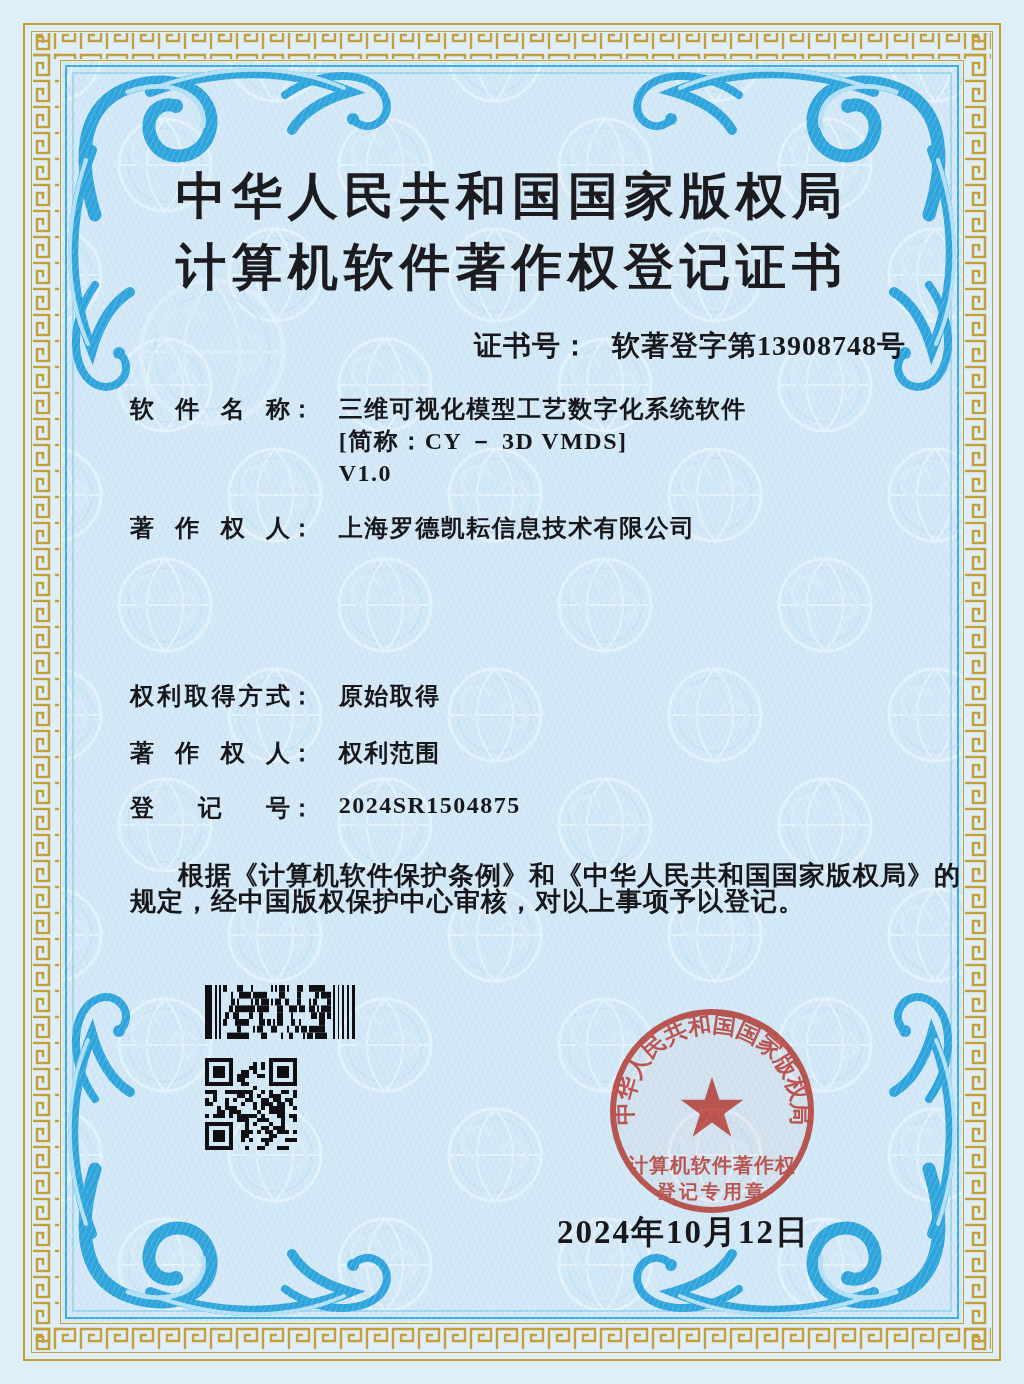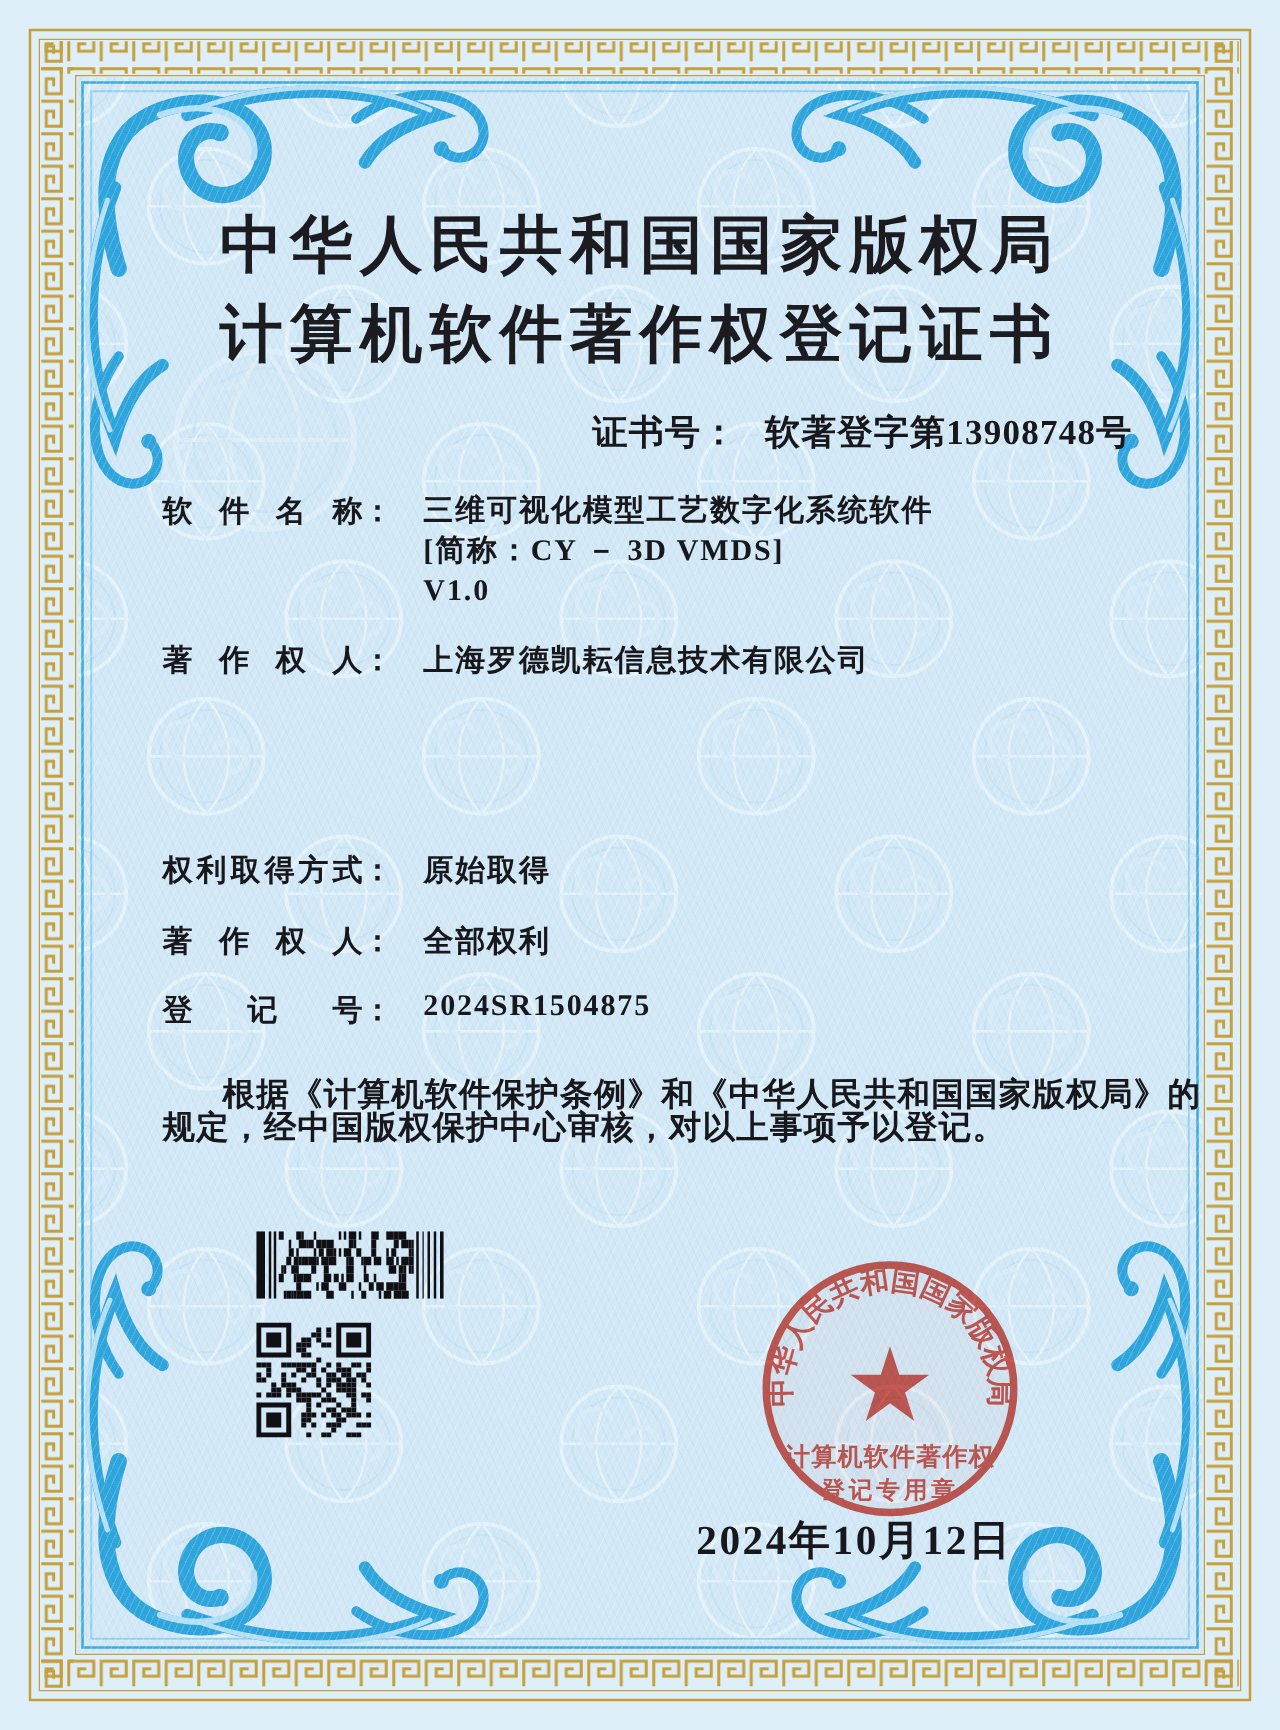--- a/index.html
+++ b/index.html
@@ -149,21 +149,21 @@
   <span class="fval">上海罗德凯耘信息技术有限公司</span>
 </div>
 
 <div class="abs field f-acq">
   <span class="flabel">权利取得方式</span><span class="fcolon">：</span>
   <span class="fval">原始取得</span>
 </div>
 
 <div class="abs field f-scope">
   <span class="flabel">著作权人</span><span class="fcolon">：</span>
-  <span class="fval">全部权利</span>
+  <span class="fval">权利范围</span>
 </div>
 
 <div class="abs field f-regno">
   <span class="flabel">登记号</span><span class="fcolon">：</span>
   <span class="fval">2024SR1504875</span>
 </div>
 
 <div class="abs stmt stmt1">根据《计算机软件保护条例》和《中华人民共和国国家版权局》的</div>
 <div class="abs stmt stmt2">规定，经中国版权保护中心审核，对以上事项予以登记。</div>
 

